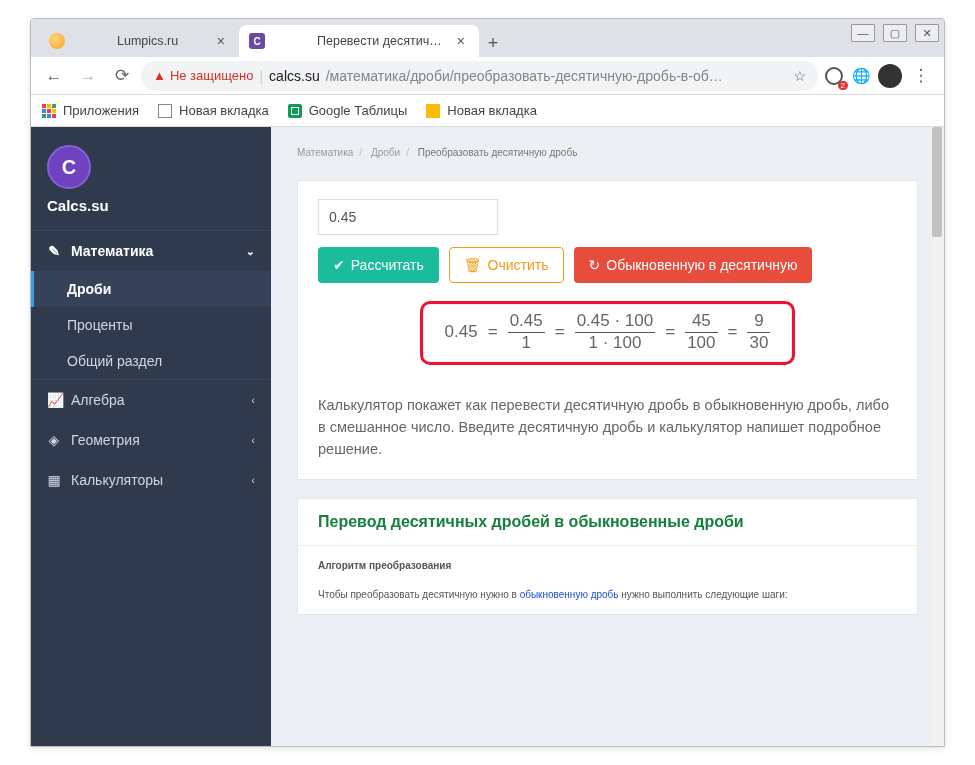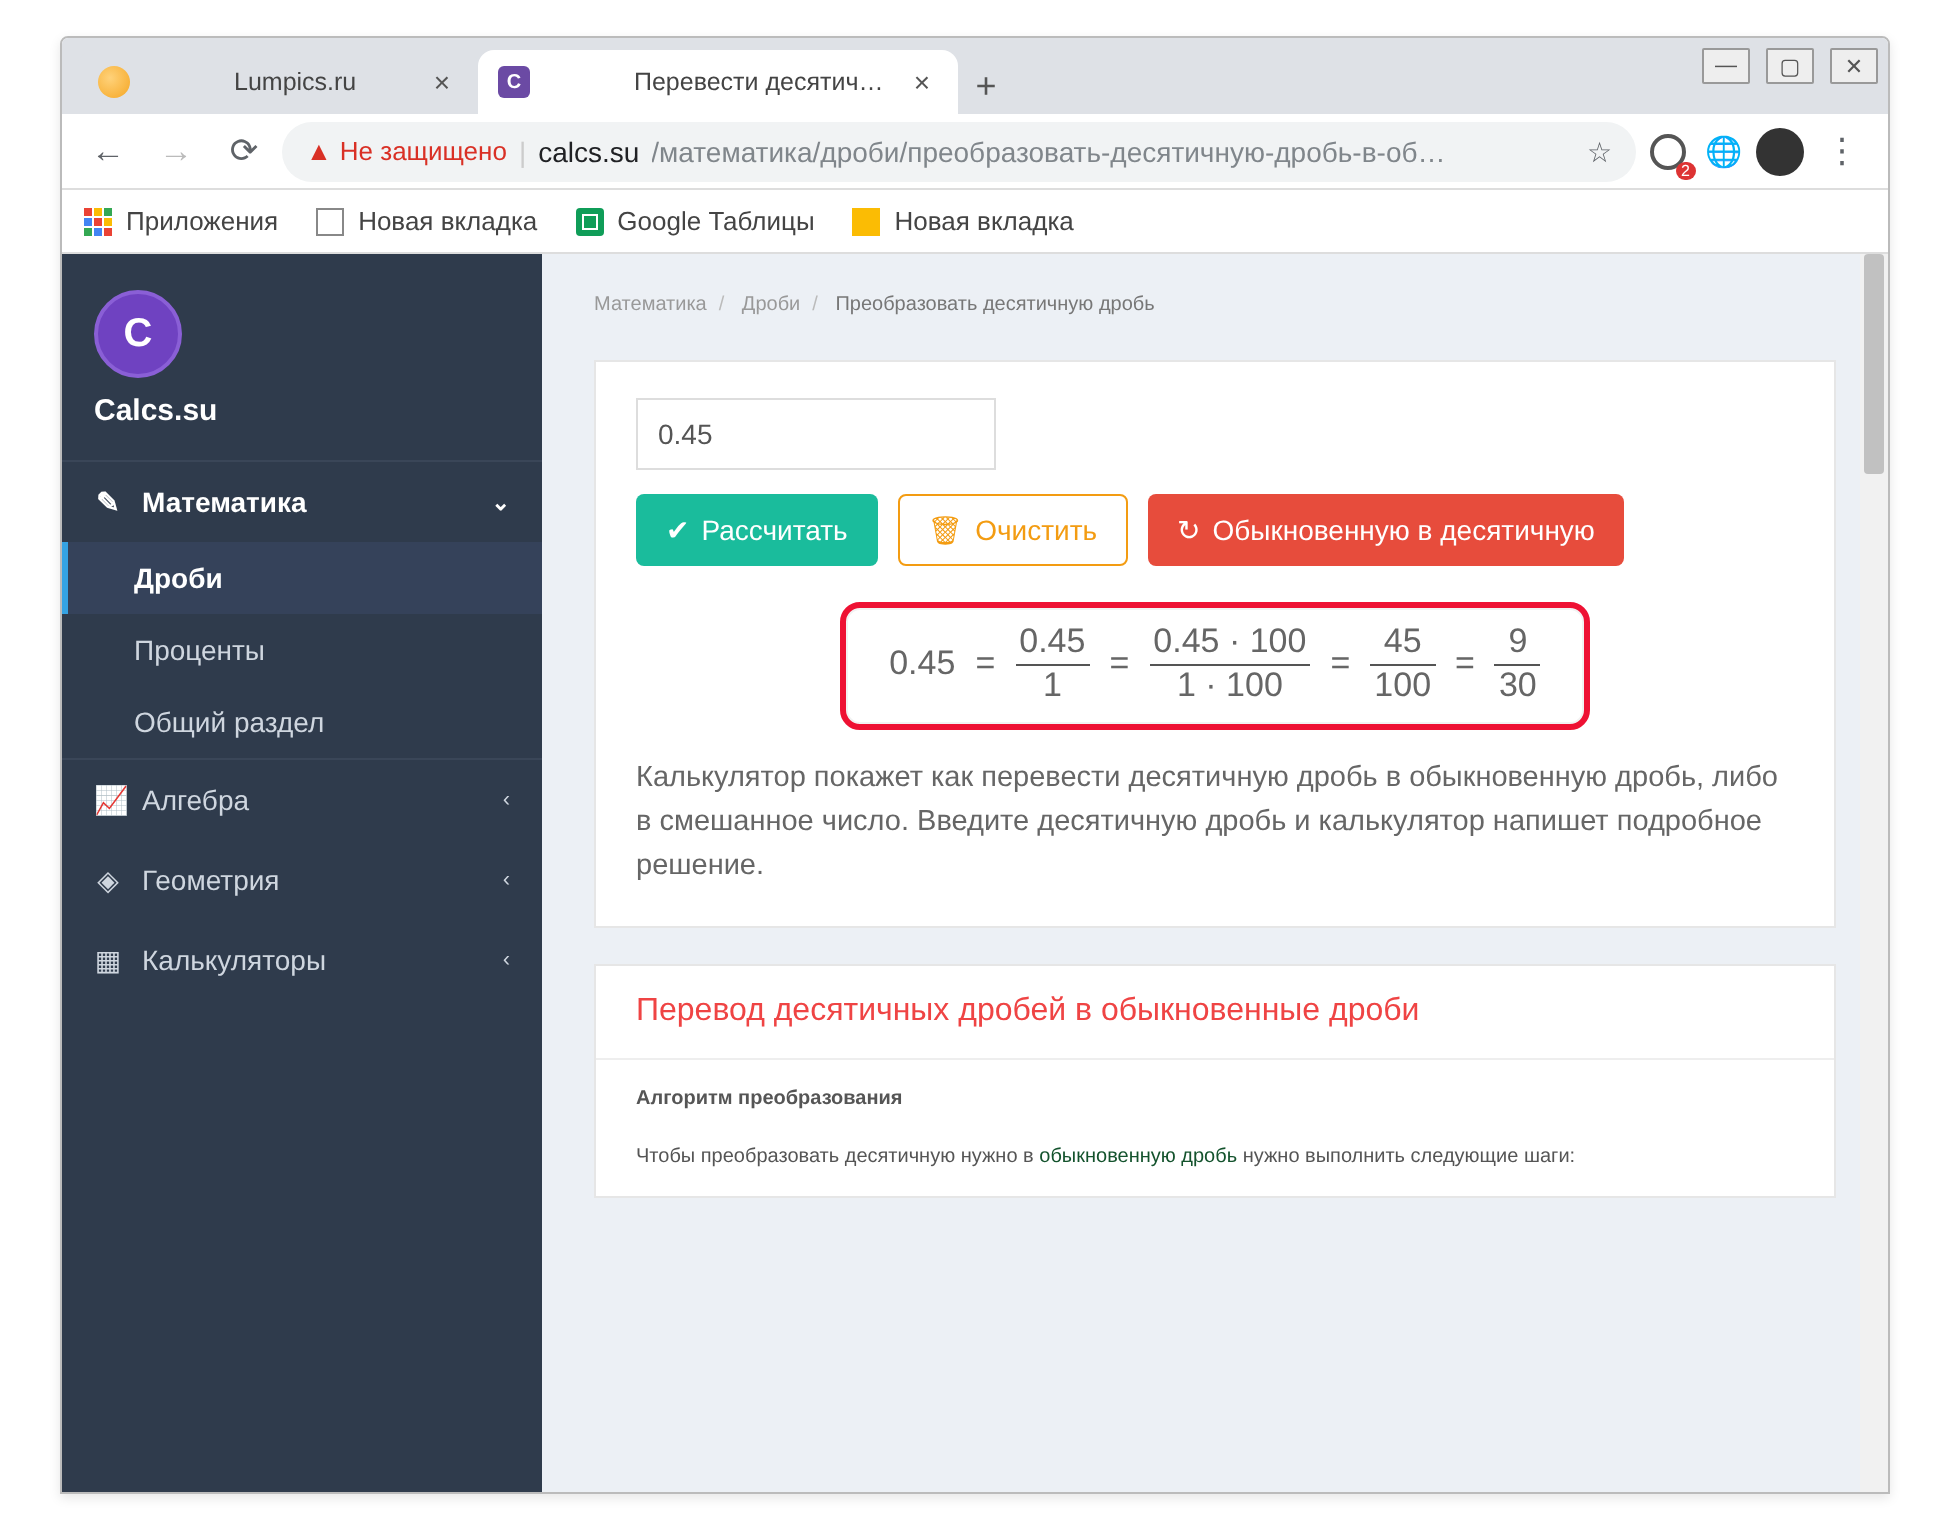--- a/index.html
+++ b/index.html
@@ -59,25 +59,25 @@
 .btn { height:36px; padding:0 14px; border-radius:4px; font-size:14px; display:flex; align-items:center; gap:6px; cursor:pointer; border:1px solid transparent; }
 .btn.green { background:#1abc9c; color:#fff; }
 .btn.outline { background:#fff; color:#f39c12; border-color:#f39c12; }
 .btn.red { background:#e74c3c; color:#fff; }
 .result-box { margin:18px auto 14px; padding:8px 22px 10px; border:3px solid #e13; border-radius:10px; display:inline-block; font-family:"Cambria Math","Times New Roman",serif; font-size:17px; color:#666; box-shadow:0 0 0 1px rgba(0,0,0,.05) inset; }
 .result-wrap { text-align:center; }
 .eq { display:flex; align-items:center; gap:10px; }
 .frac { display:inline-flex; flex-direction:column; align-items:center; line-height:1.1; }
 .frac .n,.frac .d { padding:0 2px; }
 .frac .bar { width:100%; border-top:1px solid #555; margin:1px 0; }
-.desc { margin-top:0; color:#666; font-size:14.5px; line-height:1.5; }
+.desc { margin-top:16px; color:#666; font-size:14.5px; line-height:1.5; }
 .section { background:#fff; border:1px solid #e6e6e6; margin-top:18px; }
-.section h3 { padding:14px 20px; border-bottom:1px solid #eee; font-size:16px; font-weight:400; color:#ef4444; }
+.section h3 { padding:14px 20px; border-bottom:1px solid #eee; font-size:16px; font-weight:700; color:#15803d; }
 .section p { padding:12px 20px 0; font-size:10px; color:#555; }
-.section a { color:#14532d; text-decoration:none; }
+.section a { color:#1d4ed8; text-decoration:none; }
 .scrollbar { position:absolute; right:0; top:0; bottom:0; width:14px; background:#f1f1f1; }
 .sthumb { position:absolute; left:2px; right:2px; top:0; height:110px; background:#c1c1c1; border-radius:2px; }
 </style>
 </head>
 <body>
 
 <div class="win">
   <div class="tabbar">
     <div class="tab">
       <span class="favicon orange"></span>

